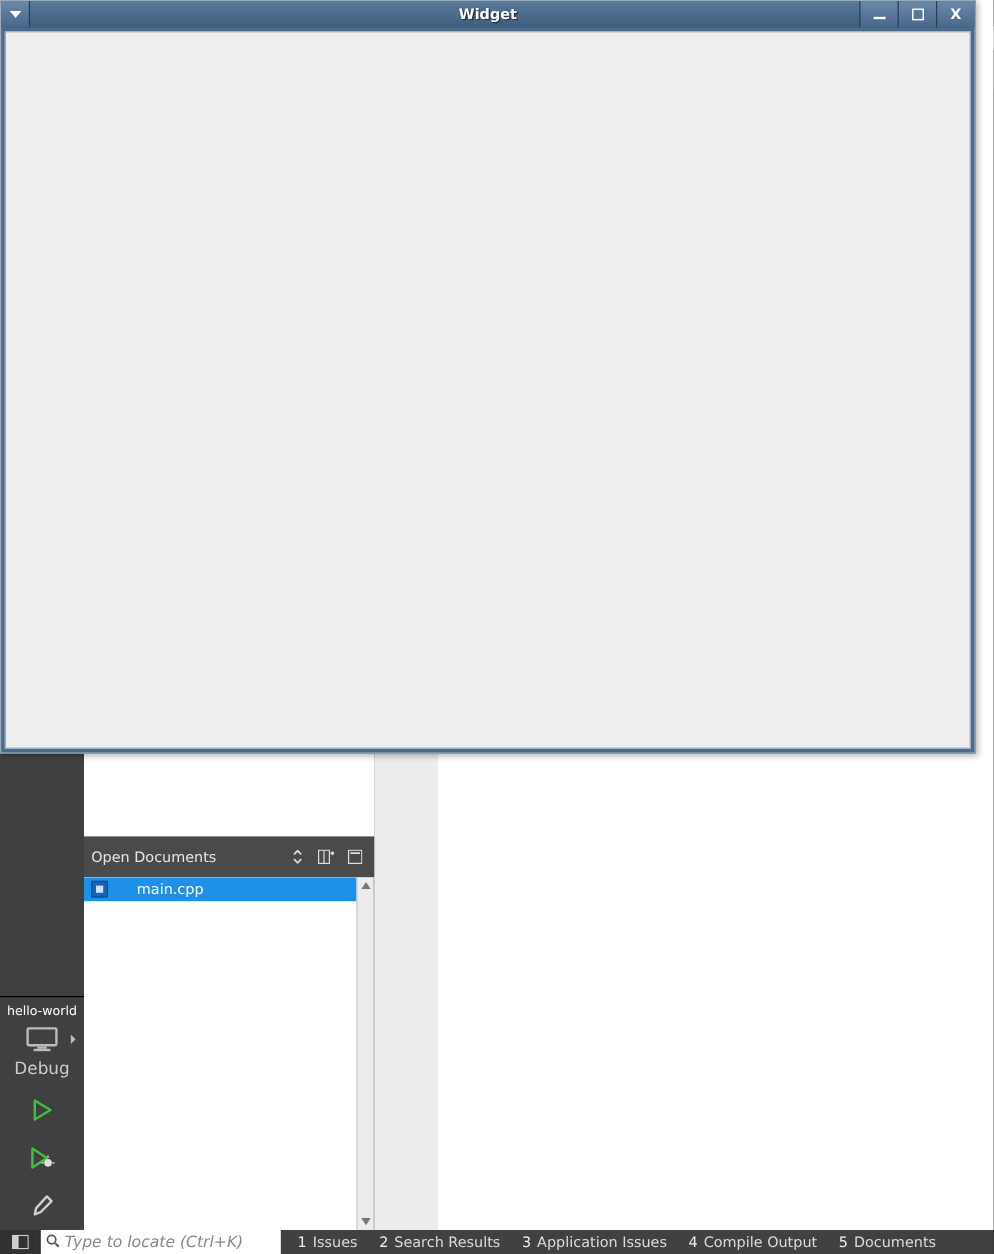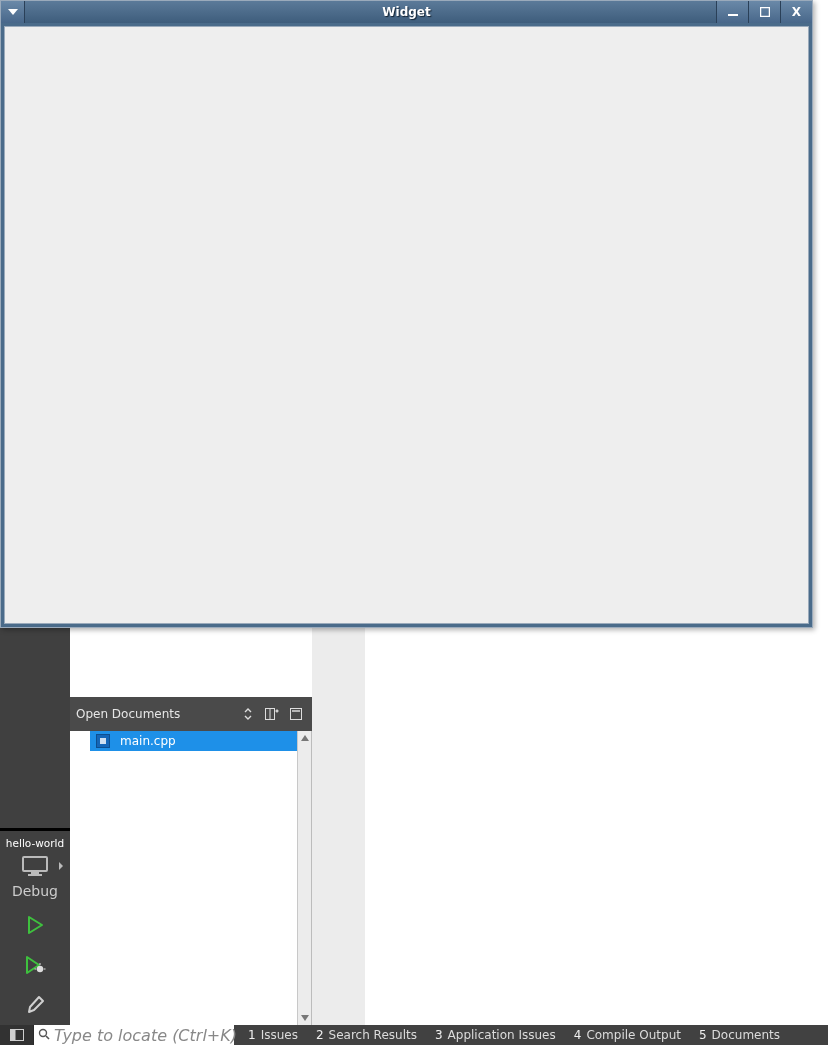--- a/index.html
+++ b/index.html
@@ -85,21 +85,21 @@
     width:70px;
     background:#404040;
     display:flex; flex-direction:column;
     color:#ddd;
   }
   .modebar-spacer { flex:1; }
   .kit-selector {
     padding:6px 2px 6px 2px;
     text-align:center;
     font-size:10px;
-    border-top:3px solid #000000;
+    border-top:1px solid #000000;
     position:relative;
   }
   .kit-name { font-size:10.5px; color:#fff; margin-bottom:6px; display:block; }
   .kit-icon {
     display:flex; justify-content:center; margin:4px 0 6px 0;
     position:relative;
   }
   .kit-icon svg { display:block; }
   .kit-arrow { position:absolute; right:4px; top:50%; transform:translateY(-50%); }
   .kit-mode { font-size:14px; color:#ccc; }
@@ -140,22 +140,21 @@
     position:relative;
     overflow:hidden;
   }
   .doc-item {
     height:20px;
     background:#1e90e8;
     color:#fff;
     font-size:12px;
     display:flex; align-items:center;
     padding-left:6px;
-    gap:10px;
-    margin-left:20px;
+    gap:24px;
   }
   .doc-item-icon {
     width:14px; height:14px;
     background:#1466b8;
     border:1px solid #0d4f90;
     display:flex; align-items:center; justify-content:center;
   }
   .vscroll {
     position:absolute; top:0; right:0; bottom:0;
     width:14px;
@@ -195,21 +194,21 @@
   }
   .sb-search {
     width:200px; height:20px;
     background:#fff;
     display:flex; align-items:center;
     padding:0 4px;
     gap:4px;
   }
   .sb-search input {
     flex:1; border:none; outline:none;
-    font-size:16px;
+    font-size:13px;
     color:#701a75;
     background:transparent;
     font-style:italic;
   }
   .sb-search input::placeholder { color:#888; font-style:italic; }
   .sb-tabs {
     flex:1;
     display:flex; align-items:center;
     padding-left:14px;
     gap:18px;

